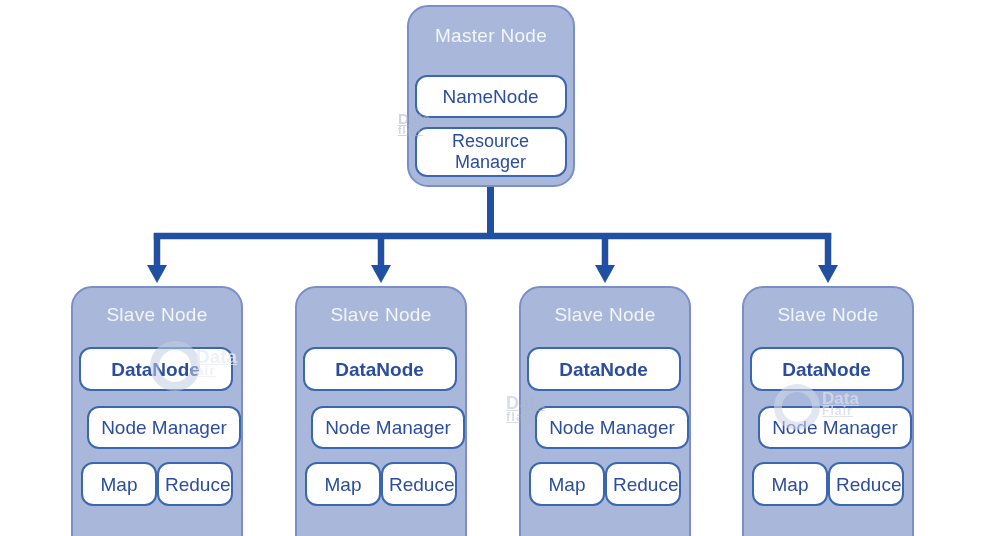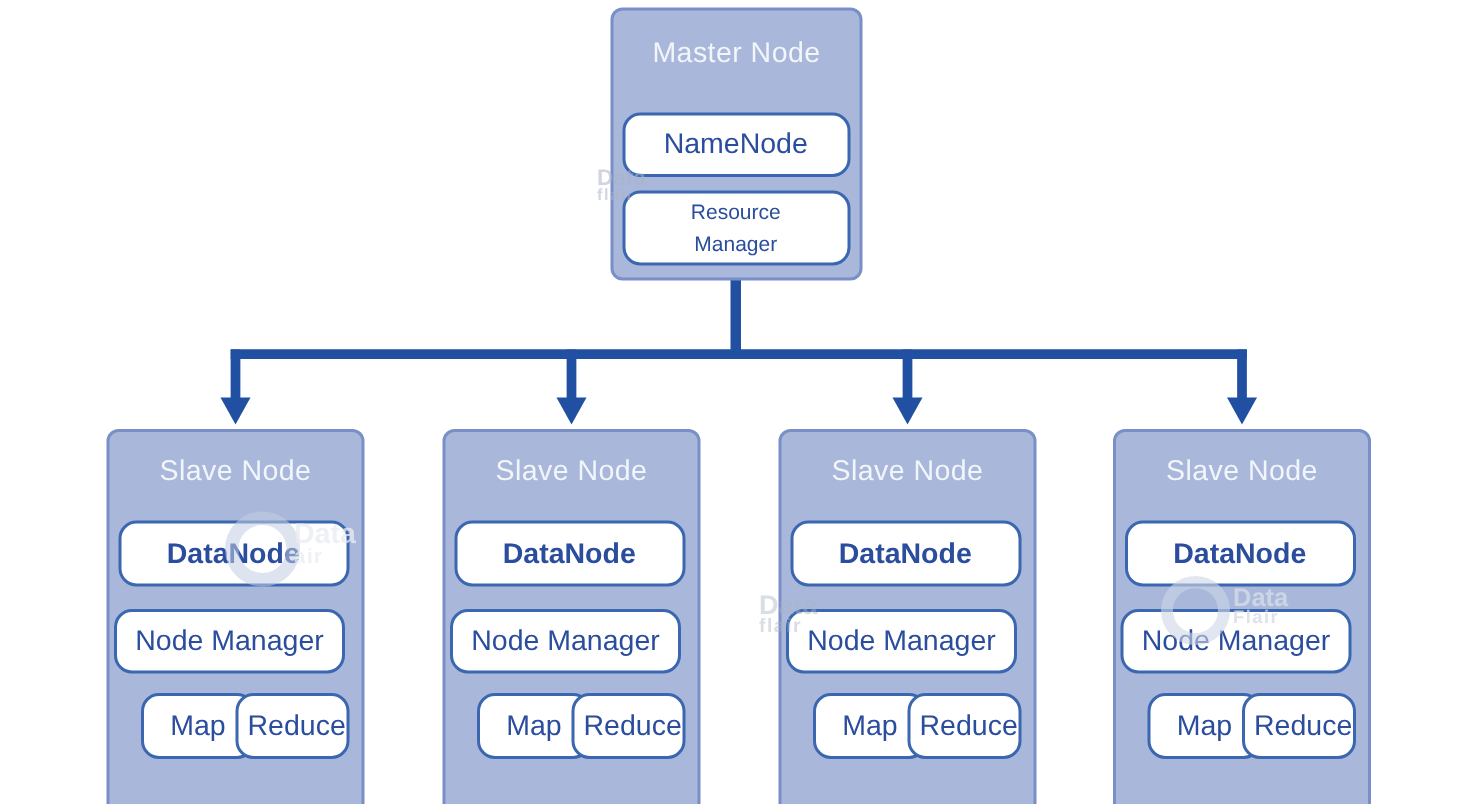--- a/index.html
+++ b/index.html
@@ -12,21 +12,21 @@
     --watermark:#aab4c9;
   }
   html,body{margin:0;padding:0;background:#ffffff;}
   body{font-family:"Liberation Sans","DejaVu Sans",sans-serif;}
   .canvas{position:relative;width:983px;height:536px;background:#ffffff;overflow:hidden;}
 
   .node{
     position:absolute;
     background:var(--node-fill);
     border:2.5px solid var(--node-border);
-    border-radius:8px;
+    border-radius:21px;
     box-sizing:border-box;
   }
   .node-title{
     display:block;
     text-align:center;
     color:var(--title-text);
     font-size:19px;
     letter-spacing:.3px;
   }
   .master-title{margin-top:18px;}
@@ -44,46 +44,47 @@
     color:var(--text-blue);
     font-size:19px;
     text-align:center;
     line-height:21px;
   }
   .pill .wrap-narrow{display:inline-block;max-width:100px;}
 
   
   .master{left:407px;top:5px;width:168px;height:182px;}
   .pill-namenode{left:5.5px;top:68px;width:152px;height:43px;}
-  .pill-resource{left:5.5px;top:120px;width:152px;height:50px;font-size:14px;}
+  .pill-resource{left:5.5px;top:120px;width:152px;height:50px;font-size:18px;}
 
   
   .slave{top:286px;width:172px;height:288px;}
   .slave-1{left:71px;}
   .slave-2{left:295px;}
   .slave-3{left:519px;}
   .slave-4{left:742px;}
   .pill-datanode{left:5.5px;top:59px;width:154px;height:44px;font-weight:bold;}
-  .pill-nodemanager{left:3px;top:118px;width:154px;height:43px;}
-  .pill-map{left:21px;top:174px;width:76px;height:44px;}
+  .pill-nodemanager{left:14px;top:118px;width:154px;height:43px;}
+  .pill-map{left:8px;top:174px;width:76px;height:44px;}
   .pill-reduce{left:83.5px;top:174px;width:76px;height:44px;justify-content:flex-end;}
 
   
   .connectors{position:absolute;left:0;top:0;pointer-events:none;}
   .connectors line{stroke:var(--connector);}
   .connectors polygon{fill:var(--connector);}
 
   
   .watermark{
     position:absolute;
     pointer-events:none;
     color:var(--watermark);
     font-weight:bold;
     line-height:0.85;
     z-index:5;
+    text-decoration:underline;
   }
   .watermark .l1{display:block;}
   .watermark .l2{display:block;font-size:72%;letter-spacing:1px;}
   .wm-ring{
     position:absolute;
     border-radius:50%;
     box-sizing:border-box;
     pointer-events:none;
     z-index:4;
   }

